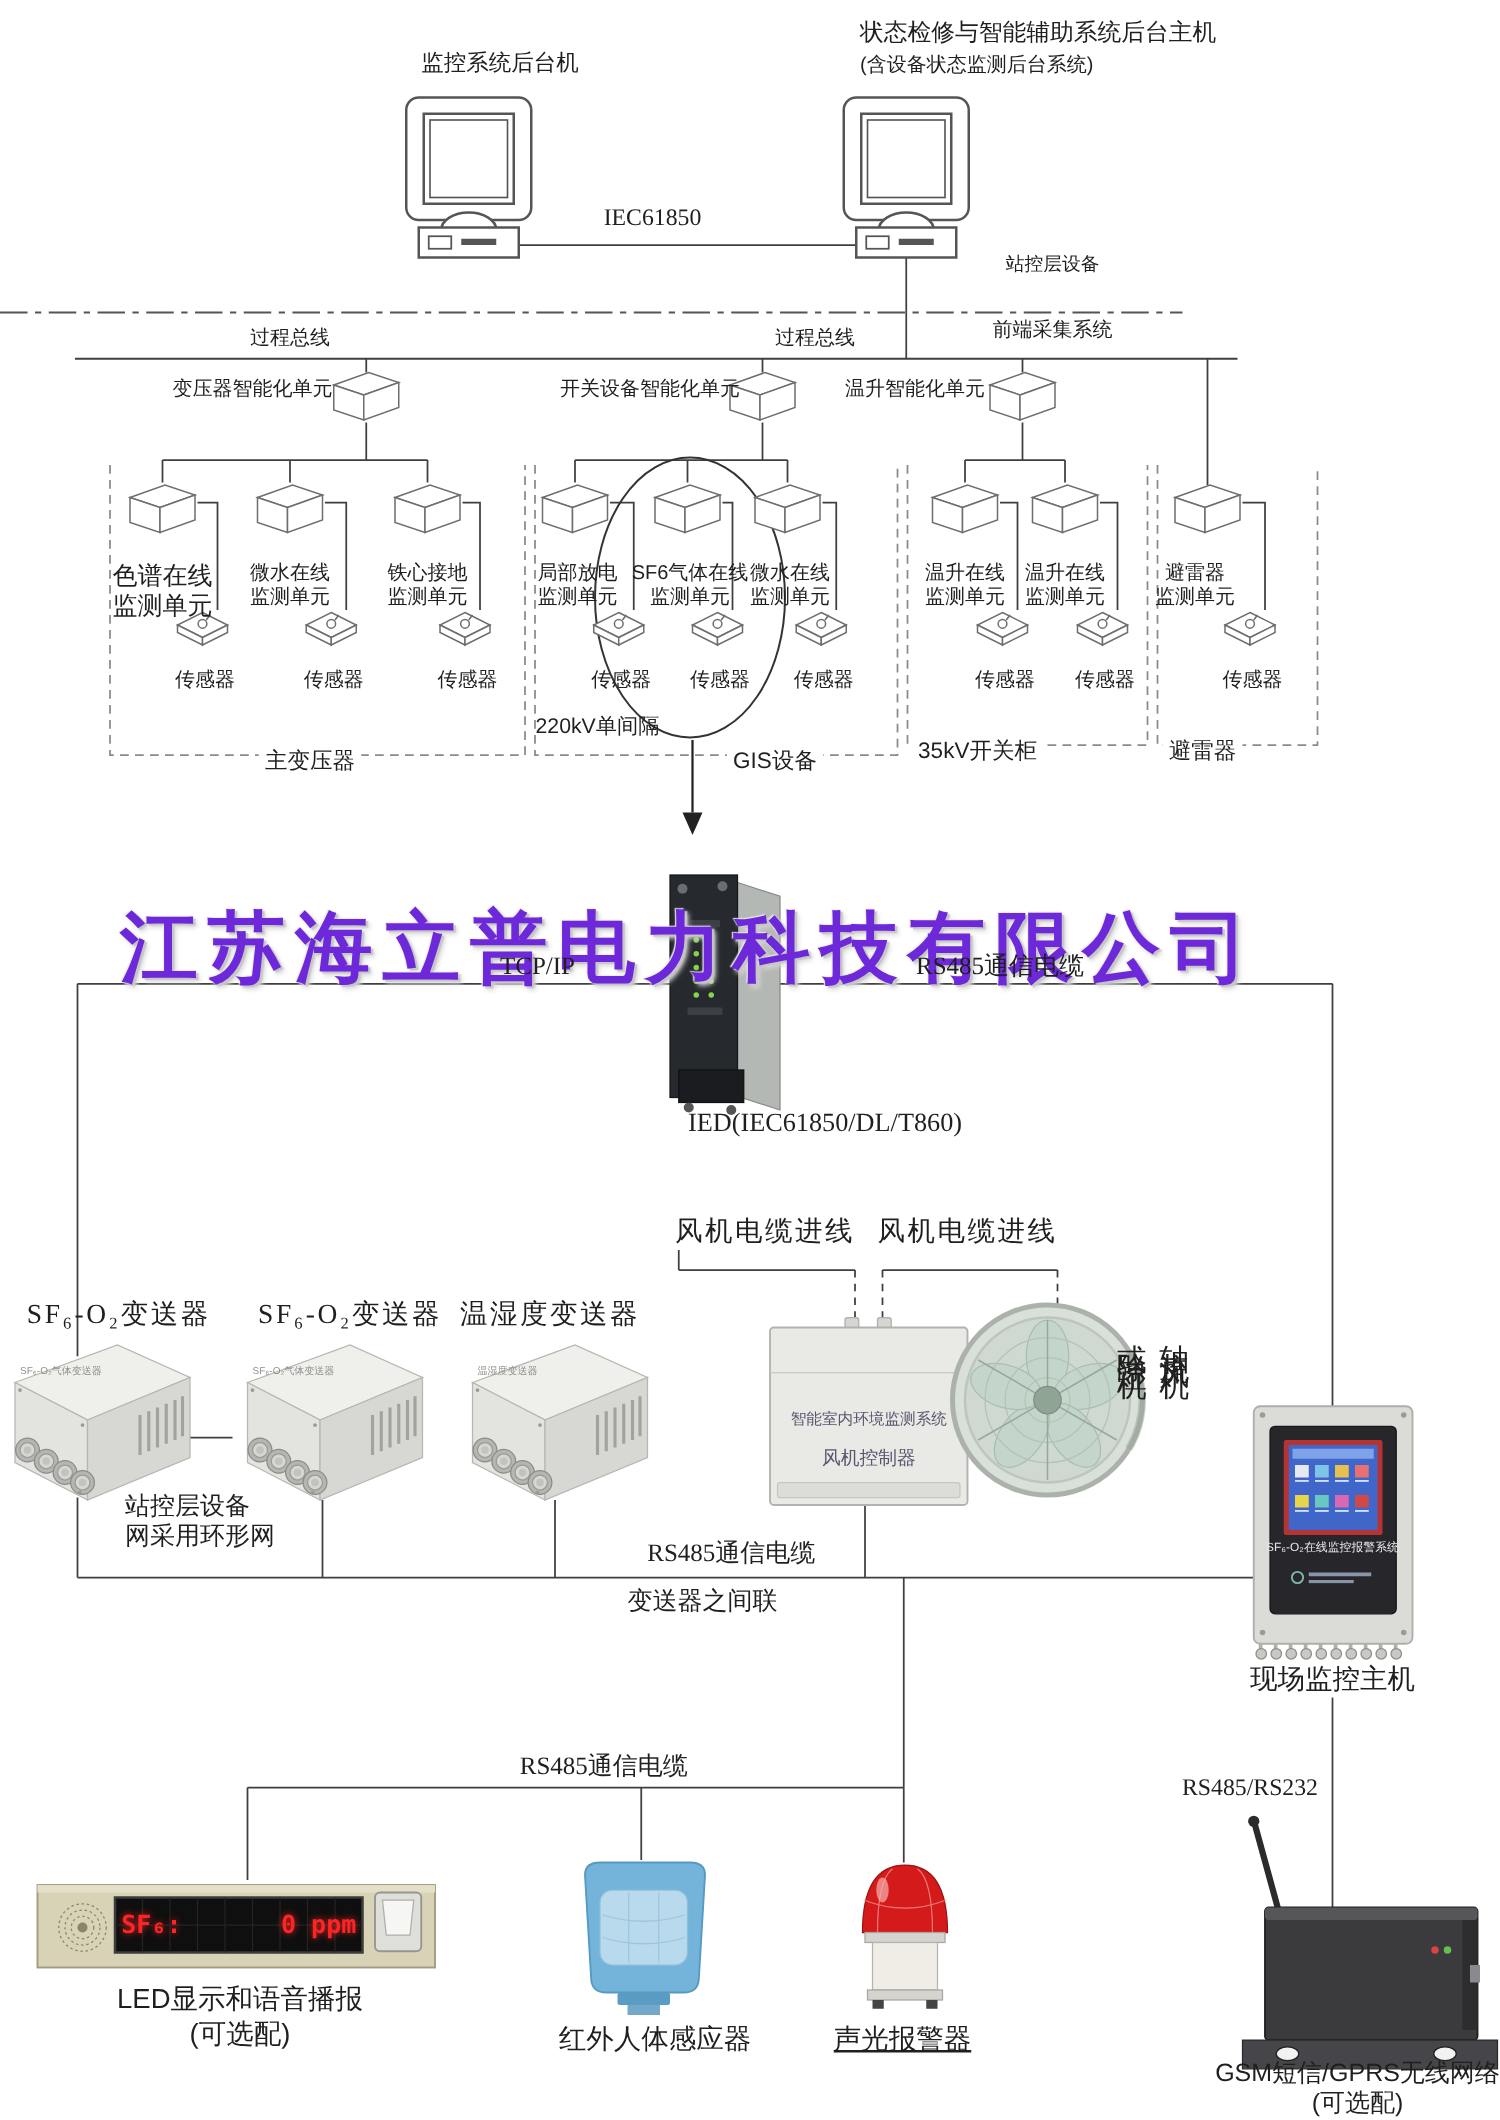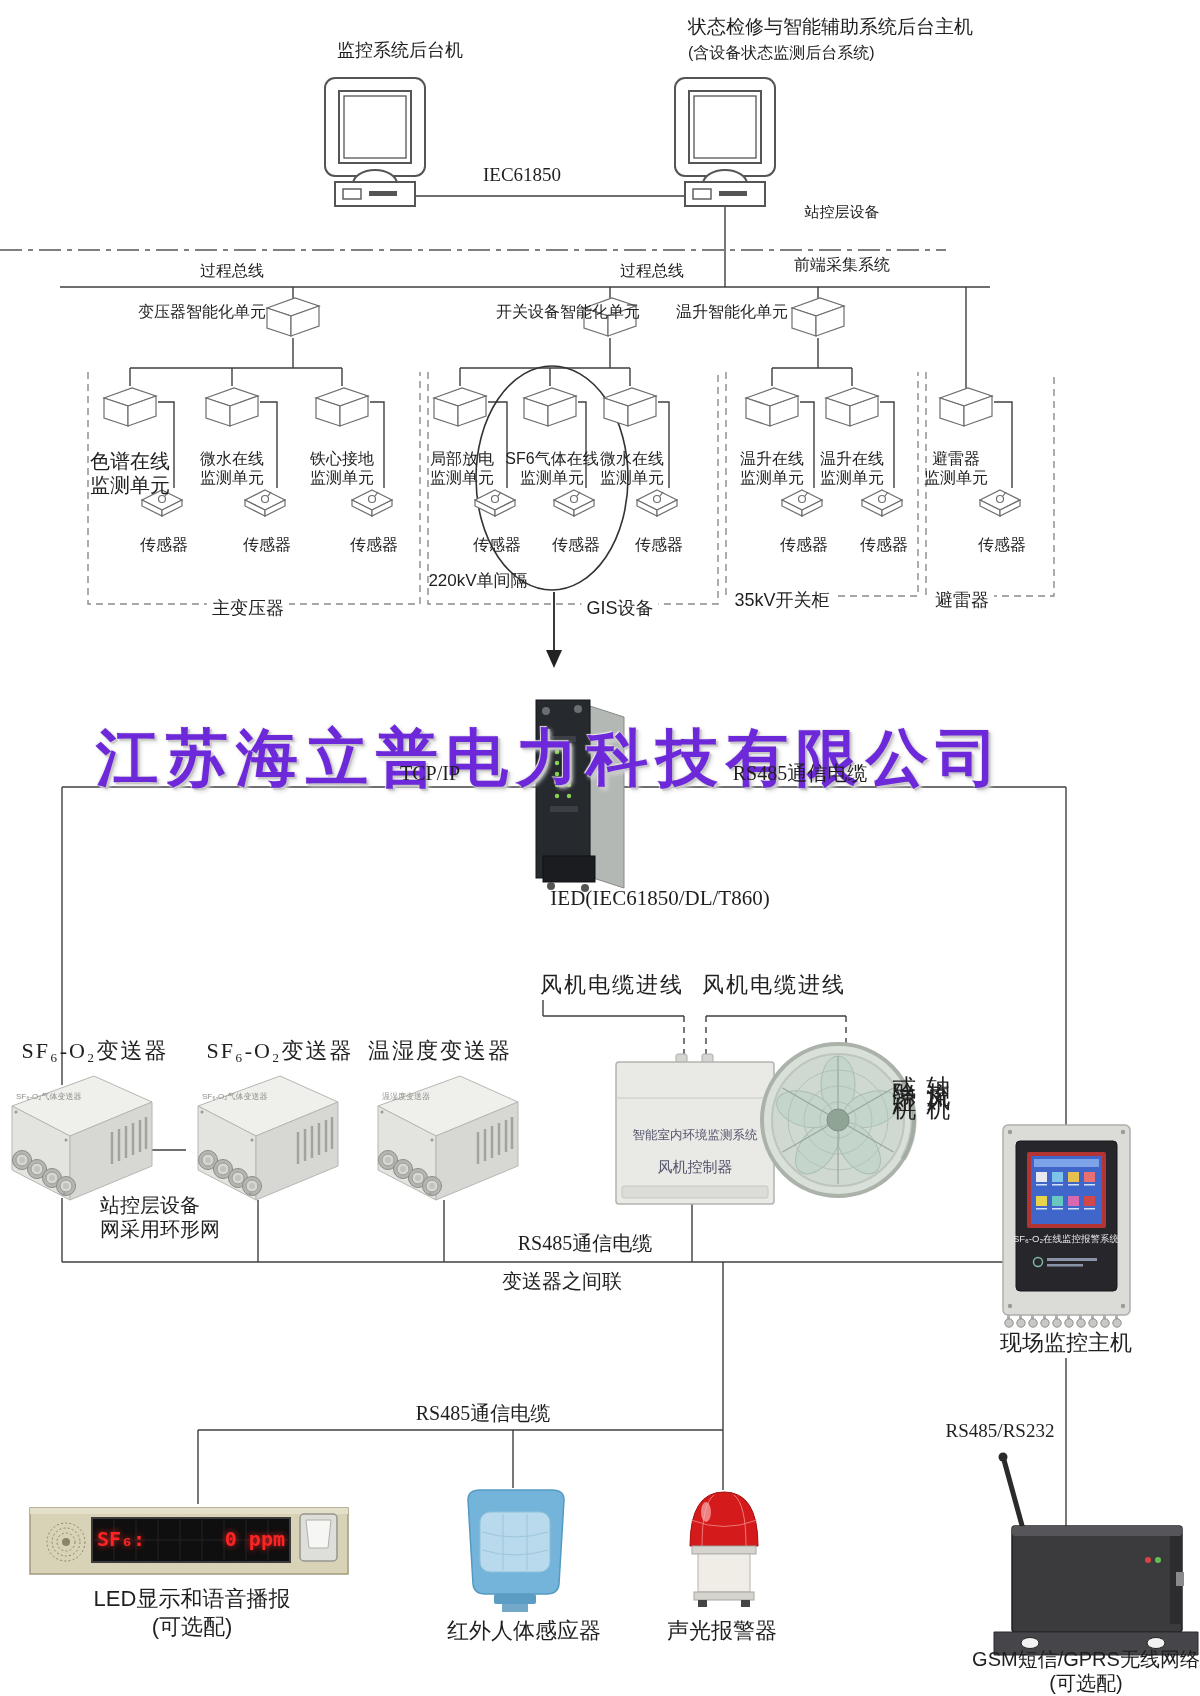--- a/index.html
+++ b/index.html
@@ -330,21 +330,21 @@
 <div class="lbl" style="left:400px;top:40px;font-size:18px;">监控系统后台机</div>
 <div class="lbl left" style="left:688px;top:16px;font-size:19px;">状态检修与智能辅助系统后台主机</div>
 <div class="lbl left" style="left:688px;top:44px;font-size:16px;">(含设备状态监测后台系统)</div>
 <div class="lbl serif" style="left:522px;top:164px;font-size:19px;">IEC61850</div>
 <div class="lbl" style="left:842px;top:203px;font-size:15px;">站控层设备</div>
 <div class="lbl" style="left:842px;top:256px;font-size:16px;">前端采集系统</div>
 <div class="lbl" style="left:232px;top:262px;font-size:16px;">过程总线</div>
 <div class="lbl" style="left:652px;top:262px;font-size:16px;">过程总线</div>
 
 <div class="lbl" style="left:202px;top:303px;font-size:16px;">变压器智能化单元</div>
-<div class="lbl" style="left:520px;top:303px;font-size:16px;margin-left:48px;">开关设备智能化单元</div>
+<div class="lbl" style="left:520px;top:303px;font-size:16px;">开关设备智能化单元</div>
 <div class="lbl" style="left:732px;top:303px;font-size:16px;">温升智能化单元</div>
 
 <div class="lbl two" style="left:130px;top:450px;font-size:20px;">
       <span>色谱在线</span>
       <span>监测单元</span>
     </div>
 <div class="lbl two" style="left:232px;top:450px;font-size:16px;">
       <span>微水在线</span>
       <span>监测单元</span>
     </div>
@@ -424,17 +424,17 @@
 
 <div class="lbl serif" style="left:483px;top:1402px;font-size:20px;">RS485通信电缆</div>
 
 <div id="ledtext">
       <span>SF₆:</span>
       <span>0 ppm</span>
     </div>
 <div class="lbl" style="left:192px;top:1586px;font-size:22px;">LED显示和语音播报</div>
 <div class="lbl" style="left:192px;top:1614px;font-size:22px;">(可选配)</div>
 <div class="lbl" style="left:524px;top:1618px;font-size:22px;">红外人体感应器</div>
-<div class="lbl" style="left:722px;top:1618px;font-size:22px;">声光报警器</div>
+<div class="lbl" style="left:722px;top:1618px;font-size:22px;text-decoration:underline;">声光报警器</div>
 <div class="lbl" style="left:1086px;top:1648px;font-size:20px;">GSM短信/GPRS无线网络</div>
 <div class="lbl" style="left:1086px;top:1672px;font-size:20px;">(可选配)</div>
 
 </div>
 
 </body></html>

